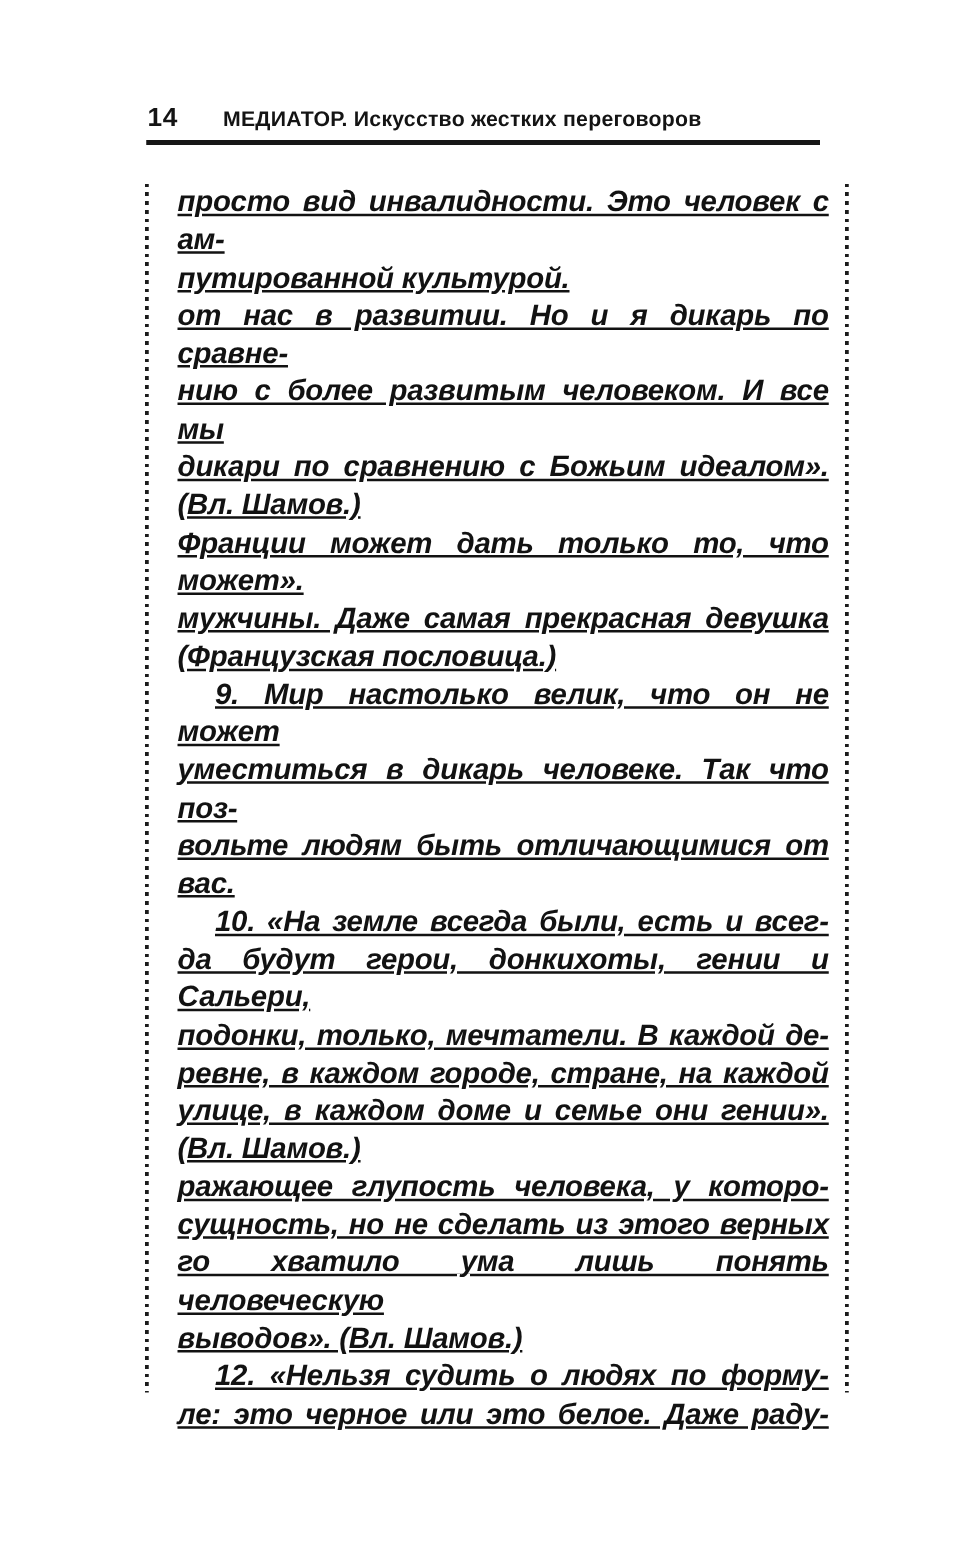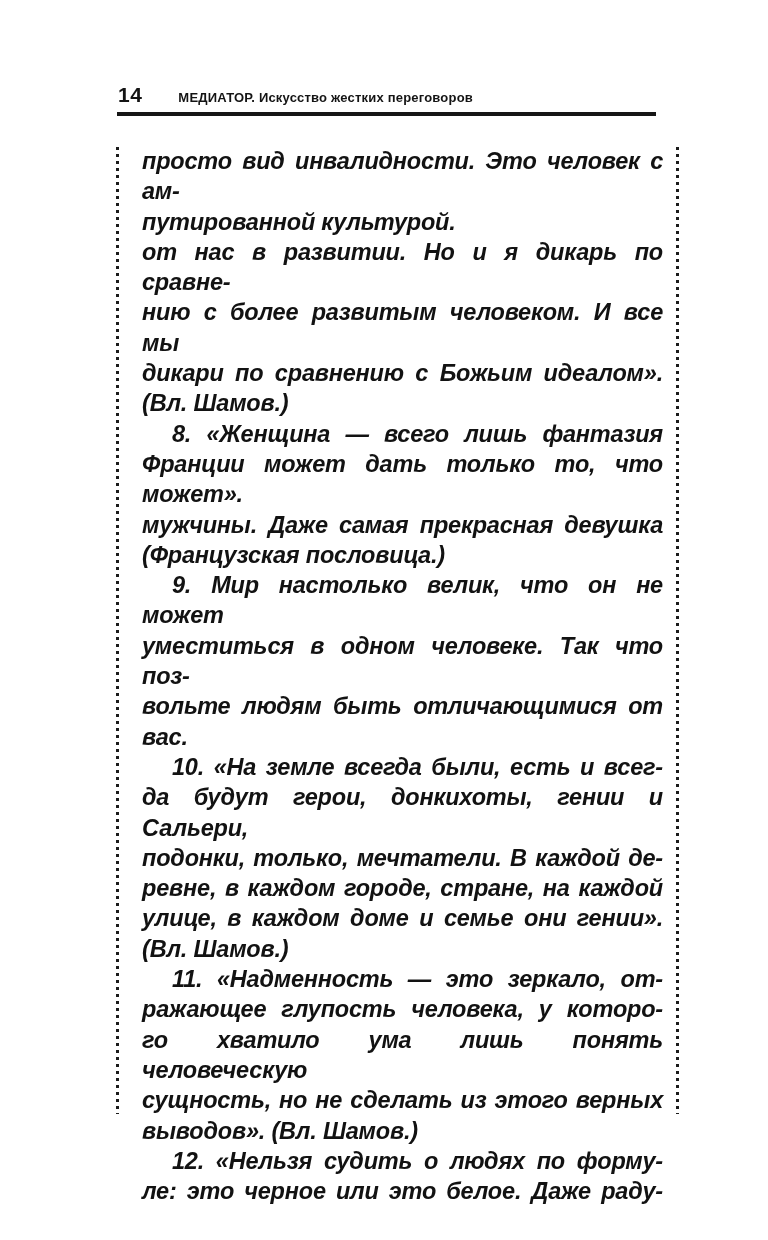--- a/index.html
+++ b/index.html
@@ -26,21 +26,21 @@
     display: flex;
     align-items: baseline;
     font-weight: bold;
     white-space: nowrap;
   }
   .pagenum {
     font-size: 21px;
     letter-spacing: 0.5px;
   }
   .runtitle {
-    font-size: 13px;
+    font-size: 17px;
     margin-left: 36px;
     letter-spacing: 0.2px;
   }
   .rule {
     position: absolute;
     left: 117px;
     top: 112px;
     width: 539px;
     height: 4px;
     background: #161616;
@@ -67,21 +67,21 @@
     left: 142px;
     top: 146px;
     width: 521px;
     font-style: italic;
     font-weight: bold;
     font-size: 23.5px;
     line-height: 30.3px;
     letter-spacing: -0.2px;
     color: #121212;
   }
-  .para { margin: 0; }
+  .para { margin: 0; text-decoration: underline; }
   .line {
     text-align: justify;
     text-align-last: justify;
     hyphens: none;
   }
   .line.first { text-indent: 30px; }
   .line.last  { text-align-last: left; }
 </style>
 </head>
 <body>
@@ -103,43 +103,41 @@
         <div class="line">просто вид инвалидности. Это человек с ам-</div>
         <div class="line last">путированной культурой.</div>
       </div>
       <div class="para">
         <div class="line">от нас в развитии. Но и я дикарь по сравне-</div>
         <div class="line">нию с более развитым человеком. И все мы</div>
         <div class="line">дикари по сравнению с Божьим идеалом».</div>
         <div class="line last">(Вл. Шамов.)</div>
       </div>
       <div class="para">
-        <div class="line first">8. «Женщина — всего лишь фантазия</div>
         <div class="line">Франции может дать только то, что может».</div>
         <div class="line">мужчины. Даже самая прекрасная девушка</div>
         <div class="line last">(Французская пословица.)</div>
       </div>
       <div class="para">
         <div class="line first">9. Мир настолько велик, что он не может</div>
-        <div class="line">уместиться в одном человеке. Так что поз-</div>
+        <div class="line">уместиться в дикарь человеке. Так что поз-</div>
         <div class="line last">вольте людям быть отличающимися от вас.</div>
       </div>
       <div class="para">
         <div class="line first">10. «На земле всегда были, есть и всег-</div>
         <div class="line">да будут герои, донкихоты, гении и Сальери,</div>
         <div class="line">подонки, только, мечтатели. В каждой де-</div>
         <div class="line">ревне, в каждом городе, стране, на каждой</div>
         <div class="line">улице, в каждом доме и семье они гении».</div>
         <div class="line last">(Вл. Шамов.)</div>
       </div>
       <div class="para">
-        <div class="line first">11. «Надменность — это зеркало, от-</div>
         <div class="line">ражающее глупость человека, у которо-</div>
+        <div class="line">сущность, но не сделать из этого верных</div>
         <div class="line">го хватило ума лишь понять человеческую</div>
-        <div class="line">сущность, но не сделать из этого верных</div>
         <div class="line last">выводов». (Вл. Шамов.)</div>
       </div>
       <div class="para">
         <div class="line first">12. «Нельзя судить о людях по форму-</div>
         <div class="line">ле: это черное или это белое. Даже раду-</div>
       </div>
     </div>
 
 </div>
 

